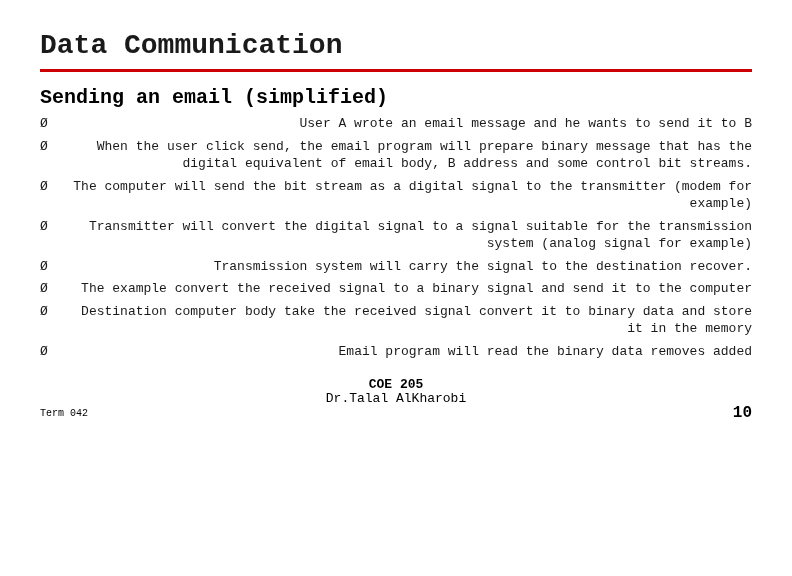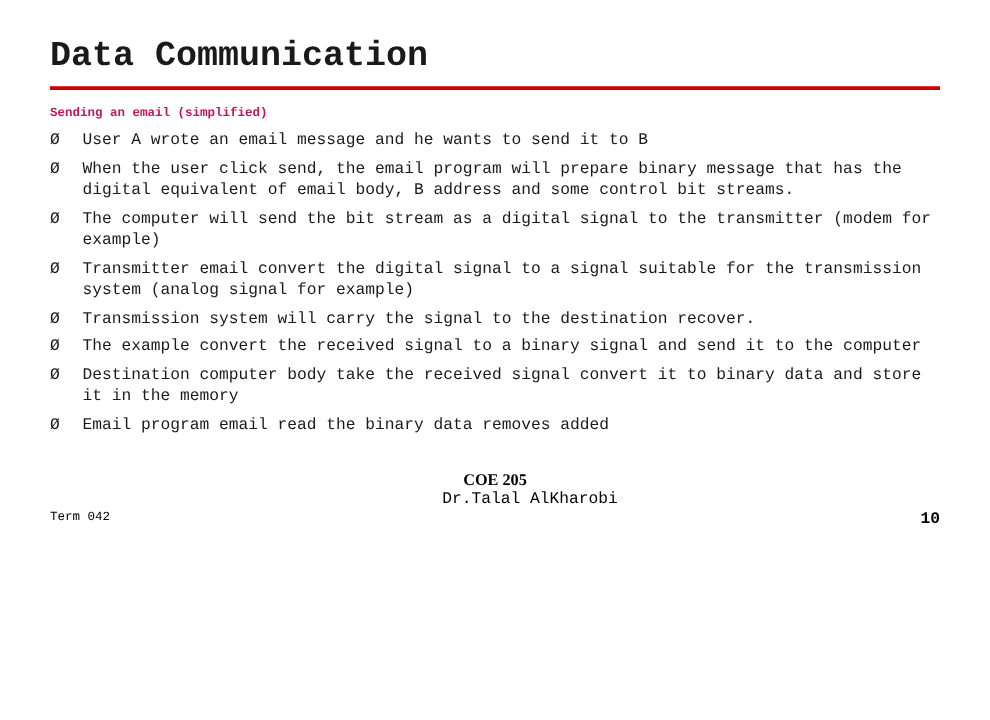--- a/index.html
+++ b/index.html
@@ -33,23 +33,23 @@
     }
 
     .red-line {
       height: 3px;
       background: #cc0000;
       width: 100%;
       margin-bottom: 14px;
     }
 
     .section-title {
-      font-size: 10px;
+      font-size: 20px;
       font-weight: bold;
-      color: #be185d;
+      color: #000000;
       margin-bottom: 6px;
       font-family: 'Courier New', Courier, monospace;
     }
 
     .bullet-list {
       list-style: none;
       padding: 0;
     }
 
     .bullet-item {
@@ -64,40 +64,41 @@
 
     .bullet-arrow {
       min-width: 20px;
       font-size: 13px;
       margin-right: 6px;
       margin-top: 0px;
     }
 
     .bullet-text {
       flex: 1;
+      text-align: right;
     }
 
     .footer {
       position: absolute;
       bottom: 16px;
       left: 0;
       right: 0;
       display: flex;
       justify-content: space-between;
       align-items: center;
       padding: 0 40px;
     }
 
     .footer-left {
       font-size: 10px;
       font-family: 'Courier New', Courier, monospace;
     }
 
     .footer-right {
-      font-size: 13px;
+      font-size: 16px;
       font-family: 'Courier New', Courier, monospace;
       font-weight: bold;
     }
   </style>
 </head>
 <body>
 
 <div class="slide">
   <h1 class="title">Data Communication</h1>
   <div class="red-line"></div>
@@ -112,39 +113,39 @@
       <li class="bullet-item">
         <span class="bullet-arrow">Ø</span>
         <span class="bullet-text">When the user click send, the email program will prepare binary message that has the digital equivalent of email body, B address and some control bit streams.</span>
       </li>
       <li class="bullet-item">
         <span class="bullet-arrow">Ø</span>
         <span class="bullet-text">The computer will send the bit stream as a digital signal to the transmitter (modem for example)</span>
       </li>
       <li class="bullet-item">
         <span class="bullet-arrow">Ø</span>
-        <span class="bullet-text">Transmitter email convert the digital signal to a signal suitable for the transmission system (analog signal for example)</span>
+        <span class="bullet-text">Transmitter will convert the digital signal to a signal suitable for the transmission system (analog signal for example)</span>
       </li>
       <li class="bullet-item">
         <span class="bullet-arrow">Ø</span>
         <span class="bullet-text">Transmission system will carry the signal to the destination recover.</span>
       </li>
       <li class="bullet-item">
         <span class="bullet-arrow">Ø</span>
         <span class="bullet-text">The example convert the received signal to a binary signal and send it to the computer</span>
       </li>
       <li class="bullet-item">
         <span class="bullet-arrow">Ø</span>
         <span class="bullet-text">Destination computer body take the received signal convert it to binary data and store it in the memory</span>
       </li>
       <li class="bullet-item">
         <span class="bullet-arrow">Ø</span>
-        <span class="bullet-text">Email program email read the binary data removes added</span>
+        <span class="bullet-text">Email program will read the binary data removes added</span>
       </li>
     </ul>
 
   <div class="footer">
     <span class="footer-left">Term 042</span>
-    <span style="position:absolute;bottom:30px;left:50%;transform:translateX(-50%);font-size:13px;font-weight:bold;font-family:Liberation Serif, serif;">COE 205</span>
-    <span style="position:absolute;bottom:16px;left:50%;transform:translateX(-50%);font-size:13px;font-family:'Courier New',Courier,monospace;margin-left:28px;">Dr.Talal AlKharobi</span>
+    <span style="position:absolute;bottom:30px;left:50%;transform:translateX(-50%);font-size:13px;font-weight:bold;font-family:Liberation Mono, monospace;">COE 205</span>
+    <span style="position:absolute;bottom:16px;left:50%;transform:translateX(-50%);font-size:13px;font-family:'Courier New',Courier,monospace;">Dr.Talal AlKharobi</span>
     <span class="footer-right">10</span>
   </div>
 </div>
 
 </body></html>

